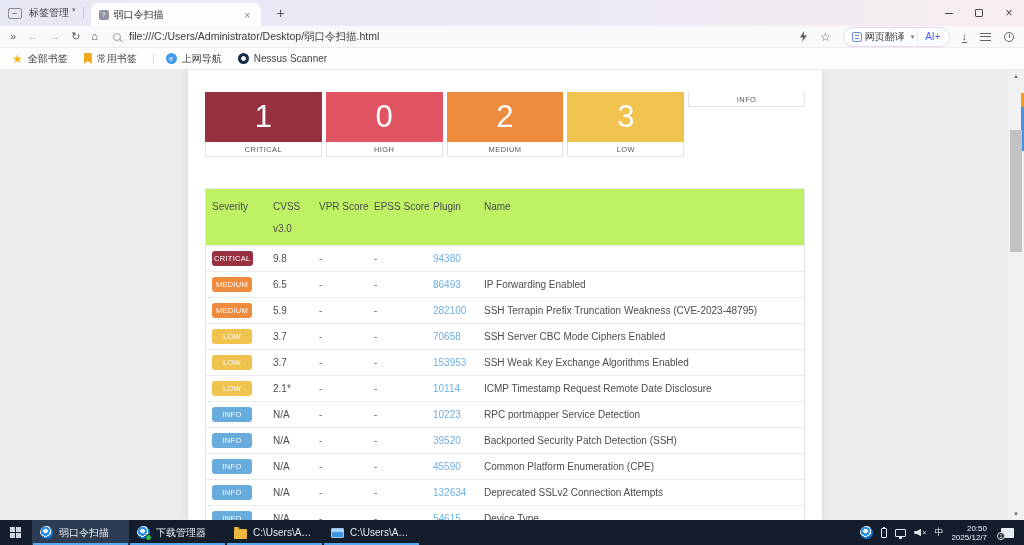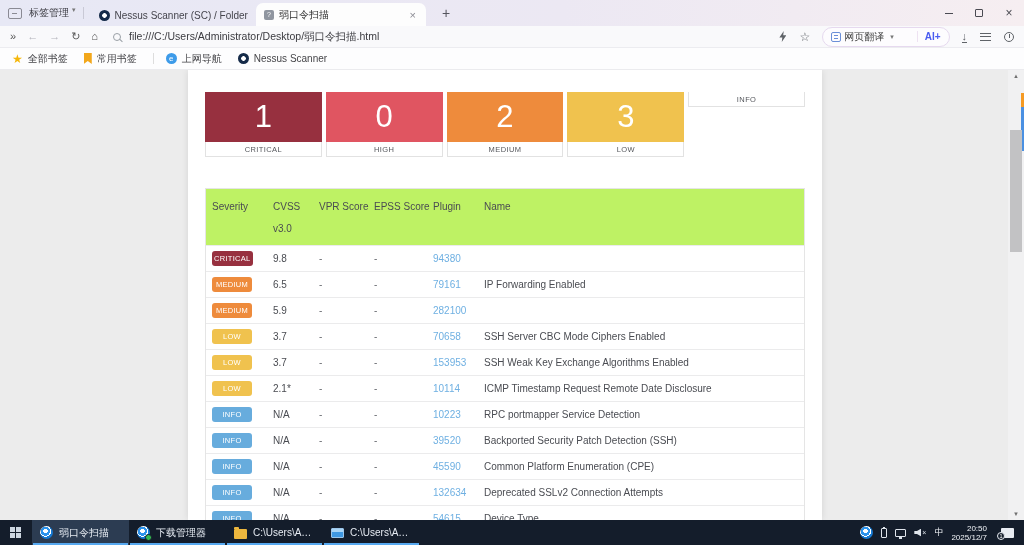--- a/index.html
+++ b/index.html
@@ -40,21 +40,21 @@
   .mag{width:8px;height:8px;border:1px solid #9aa0a6;border-radius:50%;position:relative;margin:0 8px 0 4px;flex:0 0 auto}
   .mag::after{content:"";position:absolute;width:4px;height:1px;background:#9aa0a6;transform:rotate(45deg);right:-3px;bottom:-1px}
   .url{font-size:10.5px;color:#3b3b40;white-space:nowrap}
   .bolt{width:7px;height:11px;background:#5f6368;margin-right:13px;flex:0 0 auto;
     clip-path:polygon(62% 0,0 58%,42% 58%,34% 100%,100% 38%,55% 38%)}
   .star{font-size:12px;color:#5f6368;margin-right:12px}
   .pill{display:flex;align-items:center;border:1px solid #e6d9ef;border-radius:11px;background:#fdfcfe;
     padding:2px 8px;font-size:10px;color:#444;margin-right:12px;gap:3px}
   .tr-icon{width:10px;height:10px;border:1px solid #6b8fd8;border-radius:2px;position:relative;display:inline-block}
   .tr-icon::after{content:"";position:absolute;left:2px;top:2px;right:2px;height:1px;background:#6b8fd8;box-shadow:0 3px 0 #6b8fd8}
-  .ai{color:#4a5cf0;font-weight:bold;margin-left:20px;padding-left:7px;border-left:1px solid #eee2f2}
+  .ai{color:#4a5cf0;font-weight:normal;margin-left:0;padding-left:7px;border-left:1px solid #eee2f2}
   .dl{font-size:11px;color:#5f6368;border-bottom:1px solid #5f6368;line-height:1.1;margin-right:13px}
   .list-icon{width:11px;height:8px;border-top:1.5px solid #5f6368;border-bottom:1.5px solid #5f6368;position:relative;margin-right:13px}
   .list-icon::after{content:"";position:absolute;top:2px;left:0;width:11px;height:1.5px;background:#5f6368}
   .clock-icon{width:10px;height:10px;border:1.5px solid #5f6368;border-radius:50%;position:relative}
   .clock-icon::after{content:"";position:absolute;left:3.5px;top:1.5px;width:1.5px;height:3.5px;background:#5f6368}
 
   
   .bookmarks{position:absolute;top:48px;left:0;width:1024px;height:22px;background:#fdfdfe;
     display:flex;align-items:center;padding:0 12px;font-size:10px;color:#454549;border-bottom:1px solid #ebebee}
   .bm{display:flex;align-items:center;gap:5px;margin-right:16px}
@@ -138,24 +138,20 @@
 </head>
 <body>
 
 <div class="titlebar">
   <span class="tb-sidebar-icon"></span>
   <span class="tb-menu">
     <span>标签管理</span>
     <span class="caret">▾</span>
   </span>
   <span class="vdiv"></span>
-  <div class="tab inactive">
-    <span class="nessus-icon"></span>
-    <span class="tab-title">Nessus Scanner (SC) / Folder</span>
-  </div>
   <div class="tab active">
     <span class="doc-icon">?</span>
     <span class="tab-title">弱口令扫描</span>
     <span class="tab-close">×</span>
   </div>
   <span class="new-tab">+</span>
   <span class="flex-sp"></span>
   <span class="win-ctl">
     <span class="win-btn">
         <span class="ic-min"></span>
@@ -252,29 +248,30 @@
         <span class="c-cvss">9.8</span>
         <span class="c-vpr dash">-</span>
         <span class="c-epss dash">-</span>
         <span class="c-plugin"><a class="plink" href="#">94380</a></span>
       </div>
       <div class="trow">
         <span class="c-sev"><span class="badge bg-medium">MEDIUM</span></span>
         <span class="c-cvss">6.5</span>
         <span class="c-vpr dash">-</span>
         <span class="c-epss dash">-</span>
-        <span class="c-plugin"><a class="plink" href="#">79161</a></span>
+        <span class="c-plugin"><a class="plink" href="#">86493</a></span>
         <span class="c-name">IP Forwarding Enabled</span>
       </div>
       <div class="trow">
         <span class="c-sev"><span class="badge bg-medium">MEDIUM</span></span>
         <span class="c-cvss">5.9</span>
         <span class="c-vpr dash">-</span>
         <span class="c-epss dash">-</span>
         <span class="c-plugin"><a class="plink" href="#">282100</a></span>
+        <span class="c-name">SSH Terrapin Prefix Truncation Weakness (CVE-2023-48795)</span>
       </div>
       <div class="trow">
         <span class="c-sev"><span class="badge bg-low">LOW</span></span>
         <span class="c-cvss">3.7</span>
         <span class="c-vpr dash">-</span>
         <span class="c-epss dash">-</span>
         <span class="c-plugin"><a class="plink" href="#">70658</a></span>
         <span class="c-name">SSH Server CBC Mode Ciphers Enabled</span>
       </div>
       <div class="trow">

